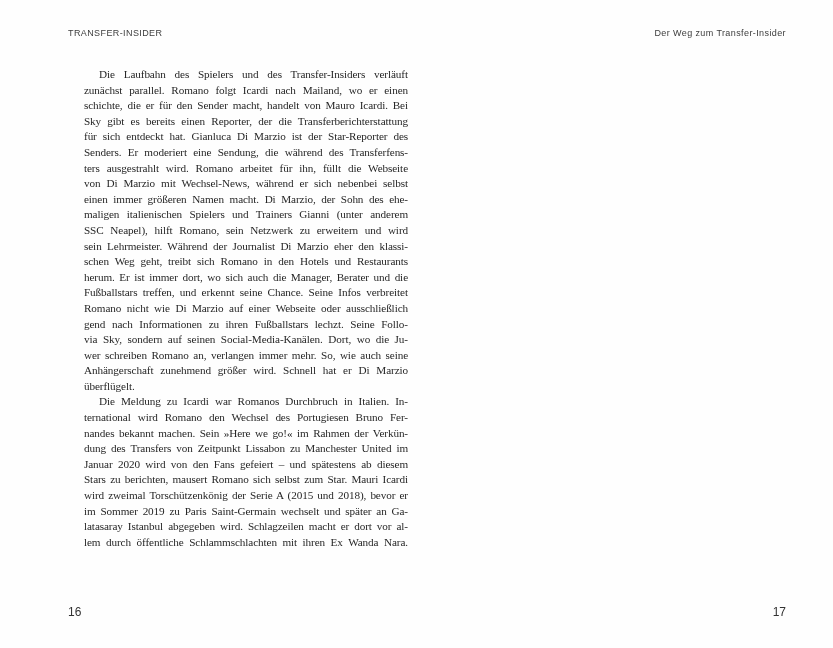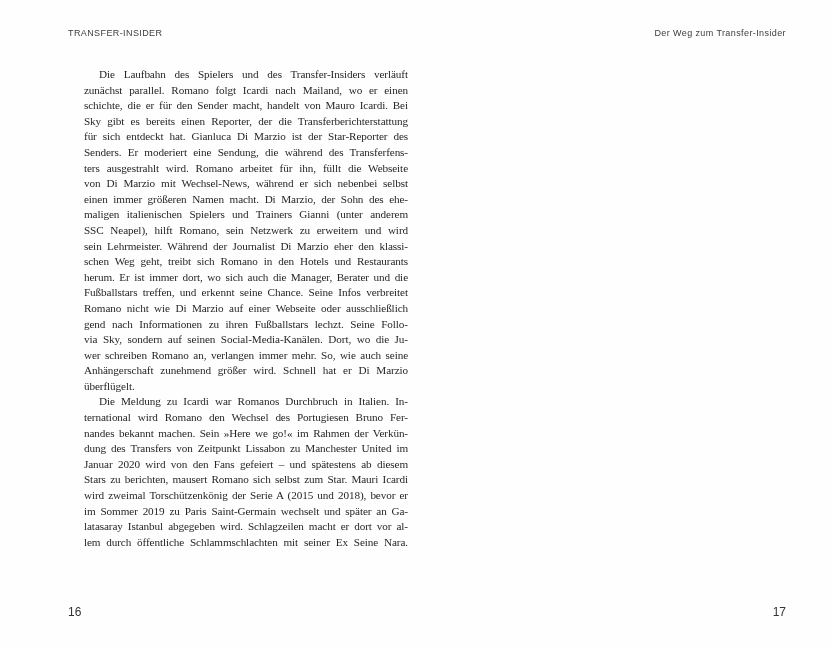--- a/index.html
+++ b/index.html
@@ -105,21 +105,21 @@
         <div class="line endline">überflügelt.</div>
         <div class="line first just">Die Meldung zu Icardi war Romanos Durchbruch in Italien. In-</div>
         <div class="line just">ternational wird Romano den Wechsel des Portugiesen Bruno Fer-</div>
         <div class="line just">nandes bekannt machen. Sein »Here we go!« im Rahmen der Verkün-</div>
         <div class="line just">dung des Transfers von Zeitpunkt Lissabon zu Manchester United im</div>
         <div class="line just">Januar 2020 wird von den Fans gefeiert – und spätestens ab diesem</div>
         <div class="line just">Stars zu berichten, mausert Romano sich selbst zum Star. Mauri Icardi</div>
         <div class="line just">wird zweimal Torschützenkönig der Serie A (2015 und 2018), bevor er</div>
         <div class="line just">im Sommer 2019 zu Paris Saint-Germain wechselt und später an Ga-</div>
         <div class="line just">latasaray Istanbul abgegeben wird. Schlagzeilen macht er dort vor al-</div>
-        <div class="line just">lem durch öffentliche Schlammschlachten mit seiner Ex Seine Nara.</div>
+        <div class="line just">lem durch öffentliche Schlammschlachten mit ihren Ex Wanda Nara.</div>
       </div>
     <div class="page-number align-left">16</div>
   </div>
 
   <div class="page page-right">
     <div class="running-header align-right">Der Weg zum Transfer-Insider</div>
 
     <div class="page-number align-right">17</div>
   </div>
 

